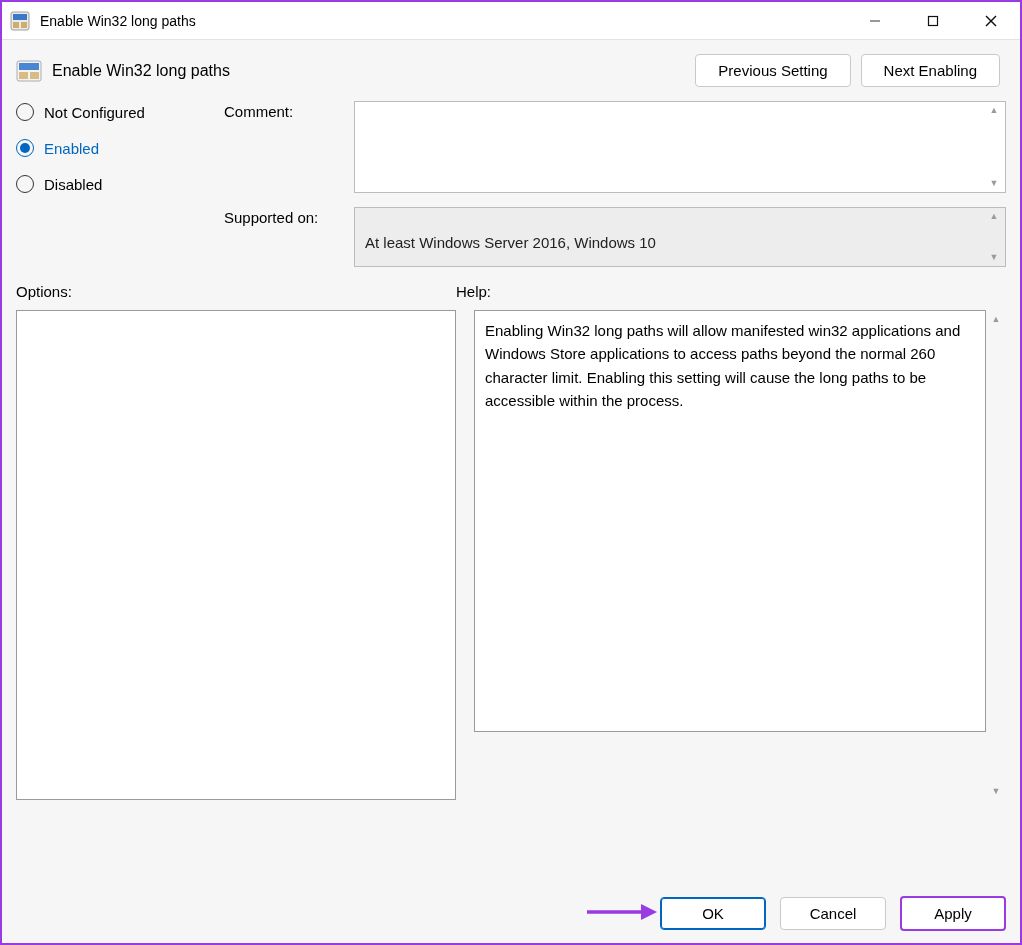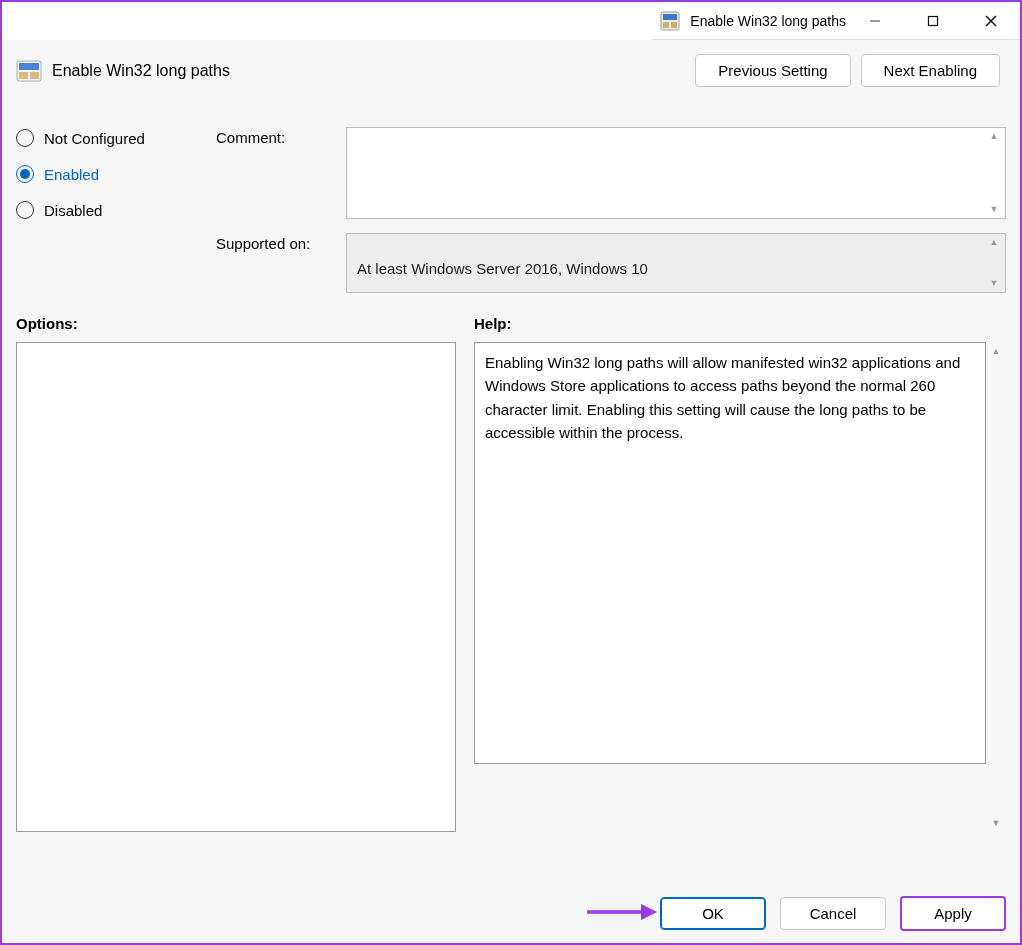--- a/index.html
+++ b/index.html
@@ -3,21 +3,20 @@
 <meta charset="utf-8">
 <style>
   * { box-sizing: border-box; }
   html, body { margin: 0; padding: 0; font-family: "Segoe UI", Tahoma, sans-serif; font-size: 15px; color: #000; background: #fff; }
   .window {
     width: 1022px; height: 945px;
     border: 2px solid #9a3ae2;
     background: #fff;
     display: flex; flex-direction: column;
     position: relative;
-    align-items: flex-end;
   }
   .titlebar {
     height: 38px; display: flex; align-items: center; padding: 0 0 0 8px;
     border-bottom: 1px solid #e2e2e2;
     background: #fff;
     flex-shrink: 0;
   }
   .titlebar .app-icon { width: 20px; height: 20px; margin-right: 10px; }
   .titlebar .title-text { flex: 1; font-size: 14px; }
   .titlebar .winbtns { display: flex; height: 100%; }
@@ -33,21 +32,21 @@
   }
   .header-row .setting-icon { width: 26px; height: 26px; margin-right: 10px; }
   .header-row .setting-title { font-size: 16px; flex: 1; }
   .navbtns { display: flex; gap: 10px; margin-right: 6px; }
   .btn {
     background: #fff; border: 1px solid #c9c9c9; border-radius: 4px;
     padding: 7px 22px; font-size: 15px; font-family: inherit; cursor: default;
     white-space: nowrap;
   }
   .config-row {
-    display: flex; gap: 28px; margin-top: 26px;
+    display: flex; gap: 36px; margin-top: 0;
   }
   .radio-col { width: 172px; padding-top: 2px; }
   .radio-item { display: flex; align-items: center; margin-bottom: 18px; cursor: default; }
   .radio { width: 18px; height: 18px; border: 1.3px solid #333; border-radius: 50%; margin-right: 10px; display:flex; align-items:center; justify-content:center; flex-shrink:0;}
   .radio.checked { border-color: #0067c0; }
   .radio.checked::after { content:""; width:10px; height:10px; background:#0067c0; border-radius:50%; }
   .radio-label { font-size: 15px; }
   .radio-item.checked .radio-label { color: #0067c0; }
   .fields-col { flex: 1; display: grid; grid-template-columns: 130px 1fr; row-gap: 14px; align-items: start; }
   .field-label { font-size: 15px; padding-top: 2px; }
@@ -56,21 +55,21 @@
   }
   .supported-box {
     background: #ededed; border: 1px solid #bcbcbc; height: 60px; position: relative;
     padding: 26px 26px 8px 10px; font-size: 15px; color: #222;
   }
   .spinner-arrows {
     position: absolute; right: 2px; top: 0; bottom: 0; width: 18px;
     display: flex; flex-direction: column; justify-content: space-between; padding: 4px 0;
   }
   .spinner-arrows .arr { color: #9a9a9a; font-size: 9px; text-align: center; line-height: 1; }
-  .panels-labels { display: flex; gap: 18px; margin-top: 22px; font-weight: bold; }
+  .panels-labels { display: flex; margin-top: 16px; }
   .panels-labels .lbl { font-size: 15px; }
   .panels-labels .opt { width: 440px; }
   .panels-row { display: flex; gap: 18px; margin-top: 10px; flex: 1; min-height: 0; }
   .options-panel {
     width: 440px; background: #fff; border: 1px solid #9a9a9a; height: 490px;
   }
   .help-wrap { flex: 1; display: flex; }
   .help-panel {
     flex: 1; background: #fff; border: 1px solid #9a9a9a; height: 422px;
     padding: 8px 10px; font-size: 15px; line-height: 1.55; color: #000;

